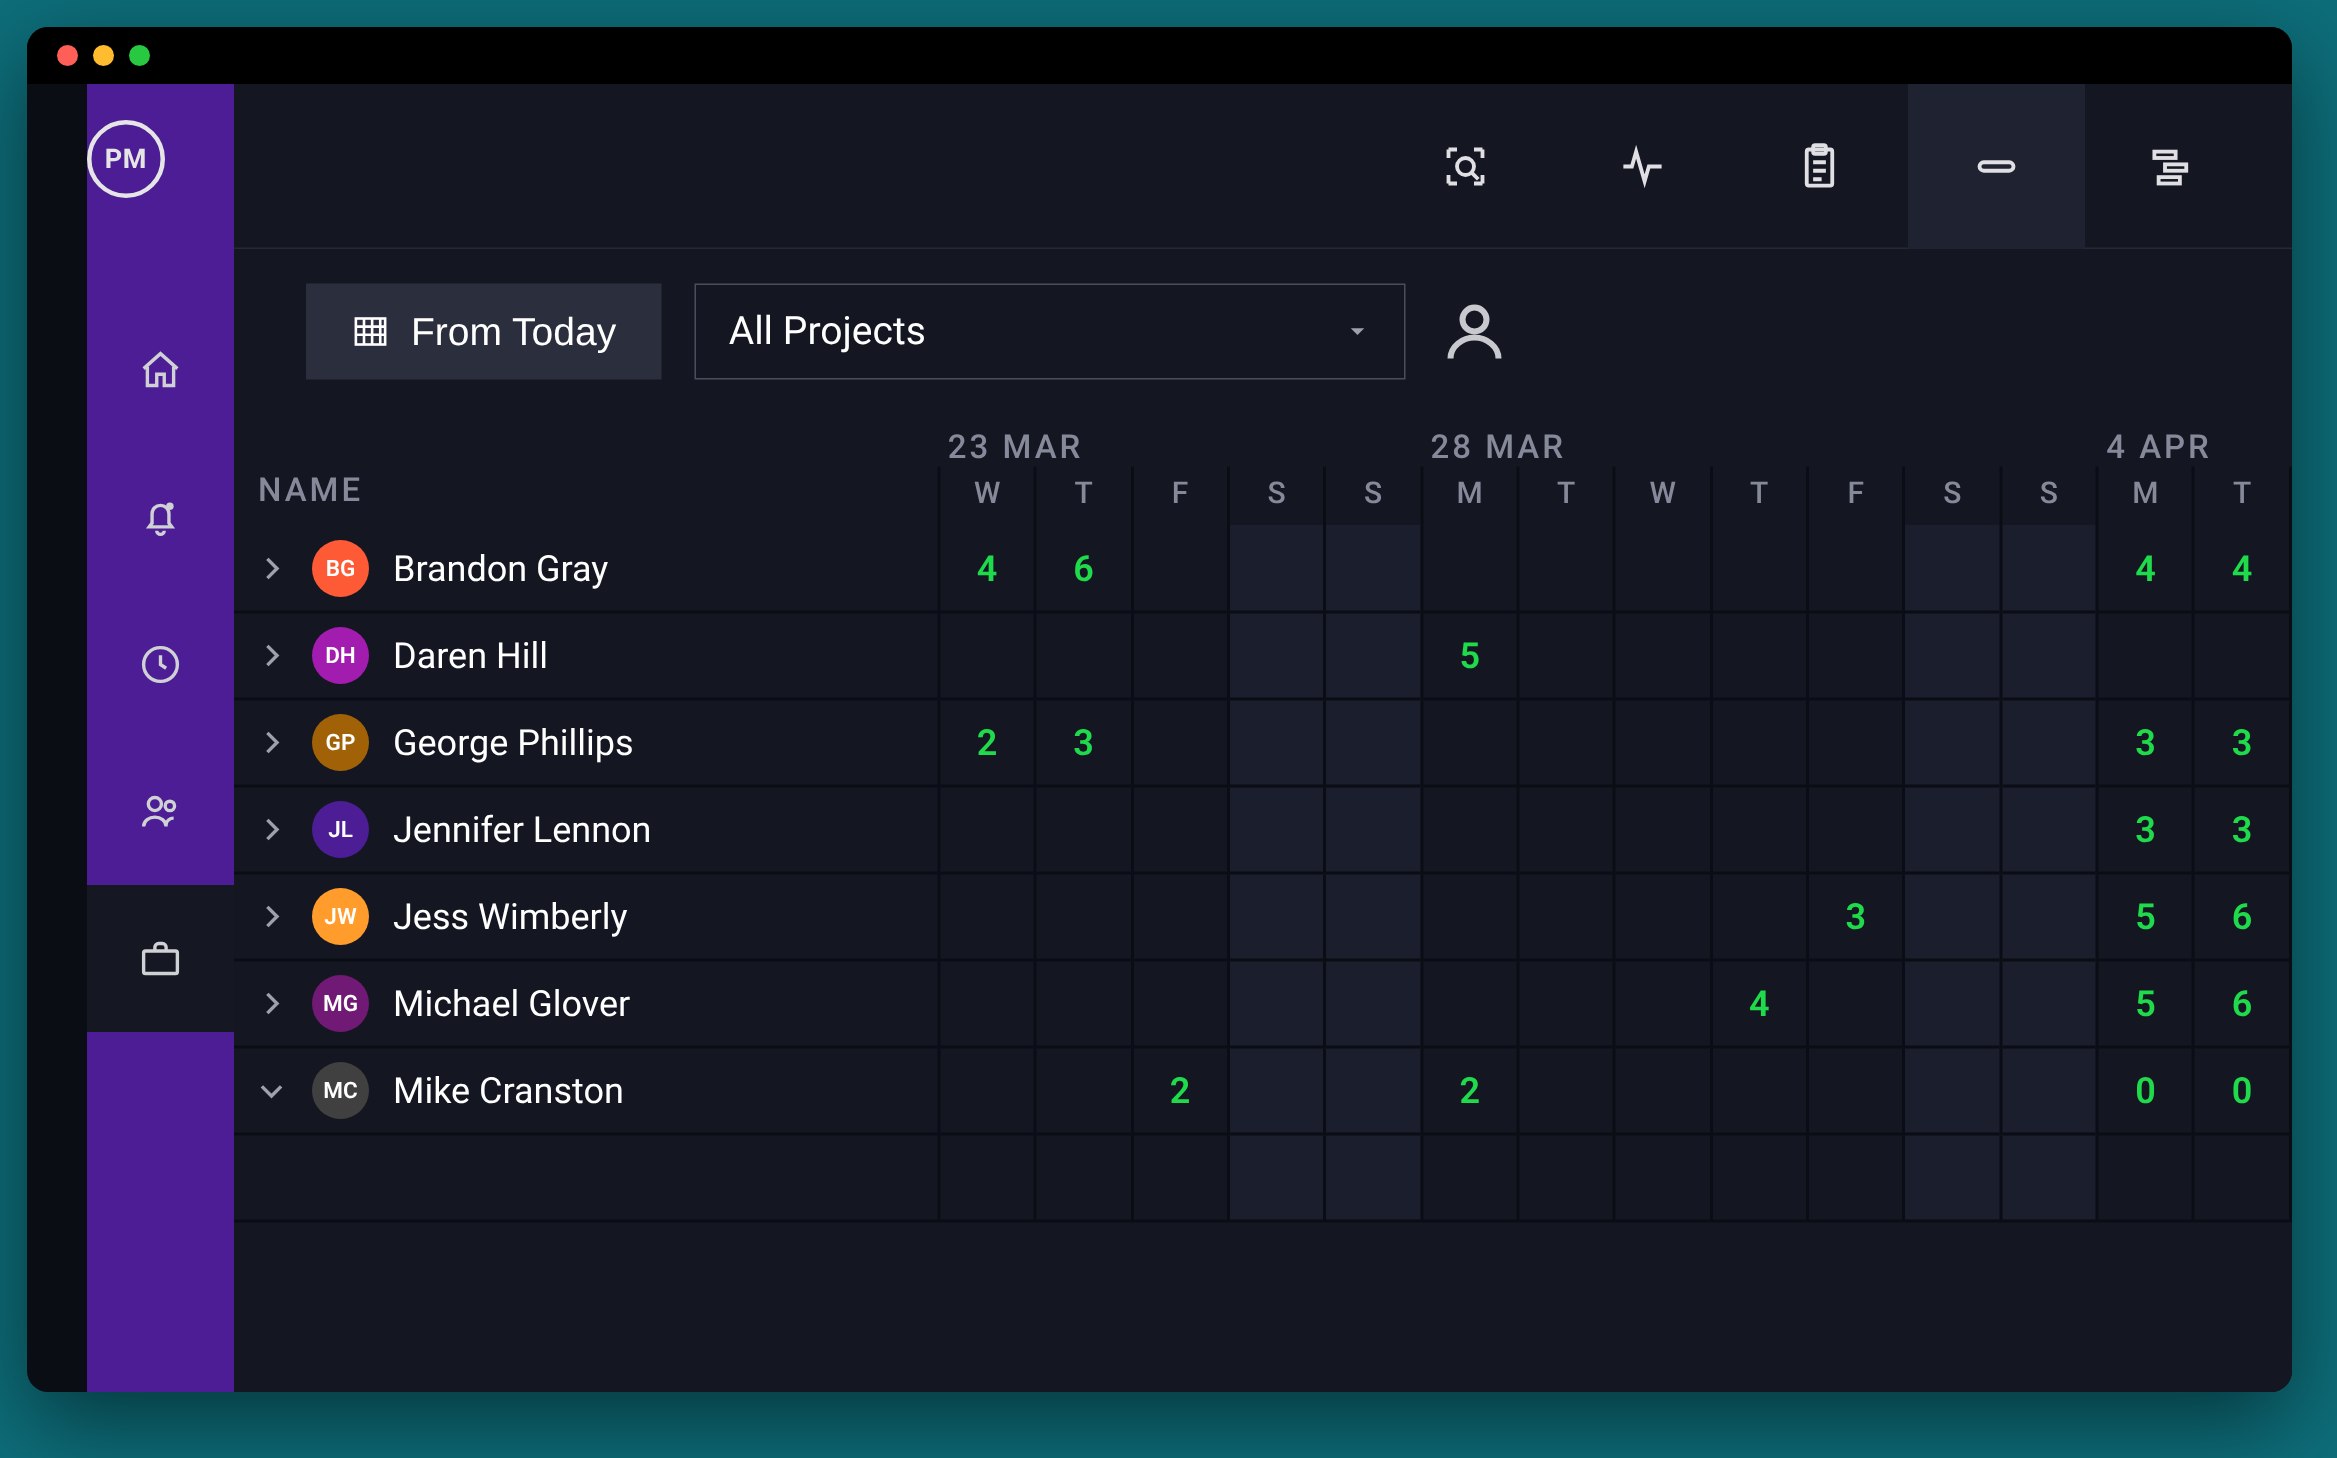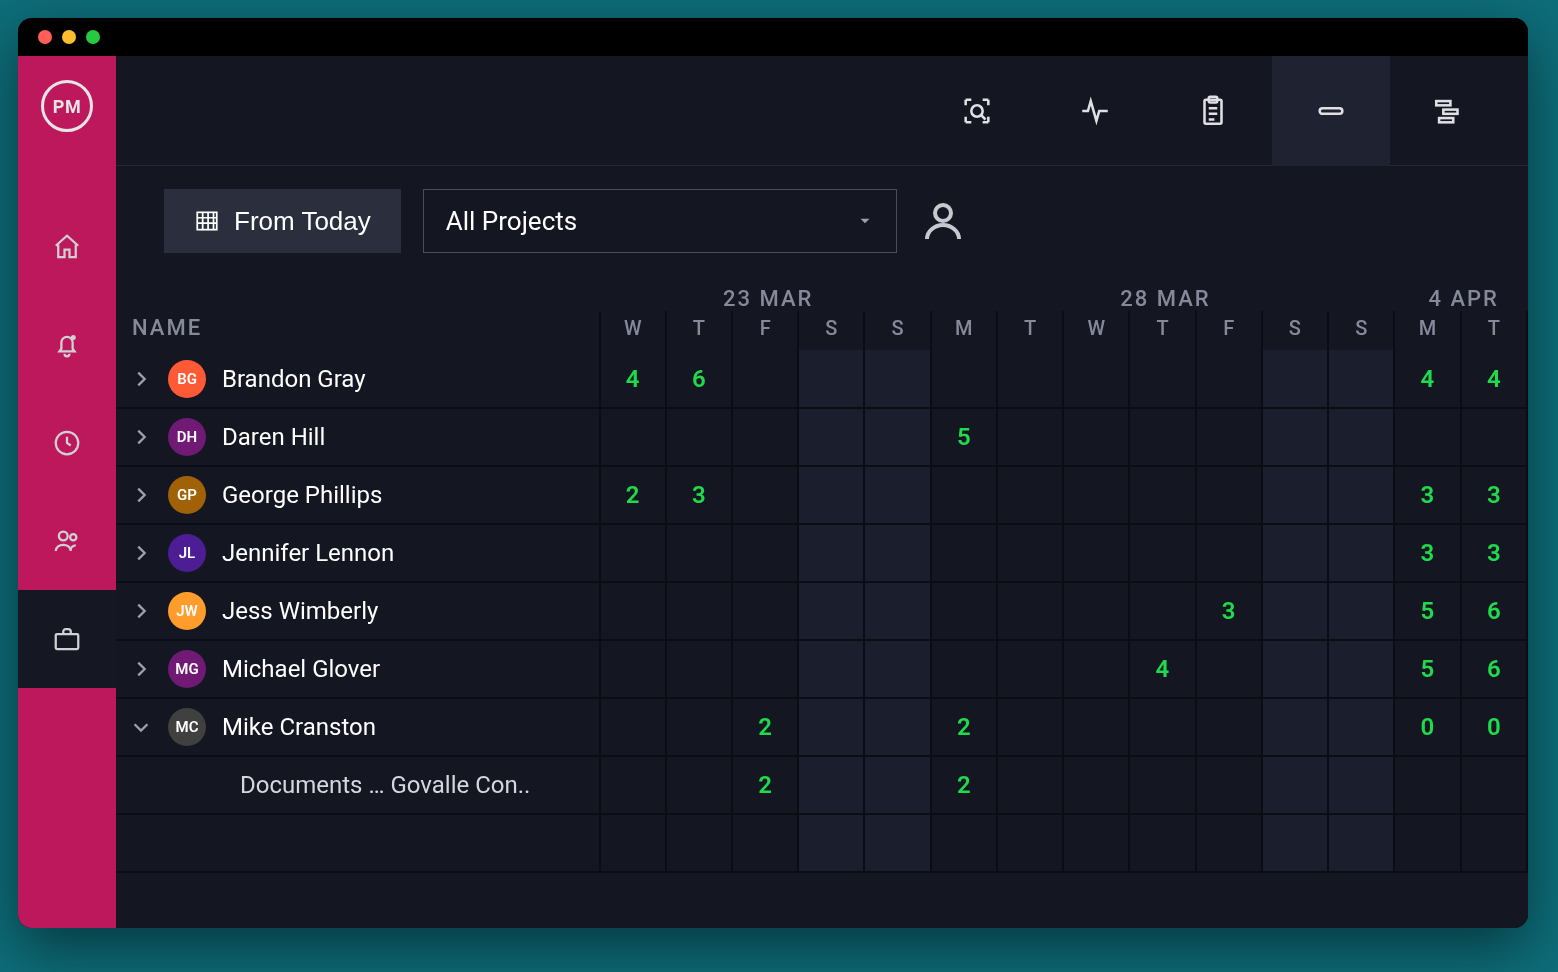--- a/index.html
+++ b/index.html
@@ -32,26 +32,27 @@
     gap: 10px;
   }
   .traffic-dot { width: 14px; height: 14px; border-radius: 50%; }
   .dot-red { background: #ff5f57; }
   .dot-yellow { background: #febc2e; }
   .dot-green { background: #28c840; }
 
   .body-row { flex: 1; display: flex; min-height: 0; }
   .leftnav {
     width: 98px;
-    background: #be185d;
+    background: #4c1d95;
     display: flex;
     flex-direction: column;
-    align-items: center;
+    align-items: flex-start;
     padding-top: 24px;
     gap: 0;
+    margin-left: 40px;
   }
   .nav-logo {
     width: 52px; height: 52px; border: 3px solid #e5e5e5; border-radius: 50%;
     display:flex; align-items:center; justify-content:center;
     color:#e5e5e5; font-weight:700; font-size:18px; letter-spacing:0.5px;
     margin-bottom: 66px;
   }
   .nav-item {
     width: 98px; height: 98px;
     display:flex; align-items:center; justify-content:center;
@@ -110,21 +111,21 @@
     border-right: 2px solid #0b0d14;
   }
   table.tl td.cell, table.tl th.daycol {
     text-align:center;
   }
   .name-col { width: 460px; }
   .day-col  { width: 63px; }
 
   thead tr.monthrow th {
     color:#86899a; font-size:22px; font-weight:500; letter-spacing:2px;
-    text-align:center; padding: 10px 0 0 6px; border:none; height:28px;
+    text-align:left; padding: 10px 0 0 6px; border:none; height:28px;
   }
   thead tr.dayrow th {
     color:#86899a; font-size:20px; font-weight:500; padding:4px 0 10px;
     border-right:2px solid #0b0d14; height:30px;
   }
   thead tr.dayrow th.name-head {
     color:#86899a; font-size:22px; letter-spacing:2px; text-align:left;
     padding-left:16px; border-right:2px solid #0b0d14;
   }
 
@@ -327,21 +328,21 @@
                 <td class="cell weekend"></td>
                 <td class="cell weekday">4</td>
                 <td class="cell weekday">4</td>
               </tr>
               <tr>
       <td class="namecell">
         <div class="name-inner">
           <span class="chev"><svg viewBox="0 0 24 24">
                         <path d="M9 5l7 7-7 7"></path>
                       </svg></span>
-          <span class="avatar" style="background:#701a75">DH</span>
+          <span class="avatar" style="background:#a21caf">DH</span>
           <span>Daren Hill</span>
         </div>
       </td>
                 <td class="cell weekday"></td>
                 <td class="cell weekday"></td>
                 <td class="cell weekday"></td>
                 <td class="cell weekend"></td>
                 <td class="cell weekend"></td>
                 <td class="cell weekday">5</td>
                 <td class="cell weekday"></td>
@@ -470,41 +471,20 @@
                 <td class="cell weekend"></td>
                 <td class="cell weekday">2</td>
                 <td class="cell weekday"></td>
                 <td class="cell weekday"></td>
                 <td class="cell weekday"></td>
                 <td class="cell weekday"></td>
                 <td class="cell weekend"></td>
                 <td class="cell weekend"></td>
                 <td class="cell weekday">0</td>
                 <td class="cell weekday">0</td>
-              </tr>
-              <tr>
-      <td class="namecell">
-        <div class="name-inner task">
-          <span>Documents …  Govalle Con..</span>
-        </div>
-      </td>
-                <td class="cell weekday"></td>
-                <td class="cell weekday"></td>
-                <td class="cell weekday">2</td>
-                <td class="cell weekend"></td>
-                <td class="cell weekend"></td>
-                <td class="cell weekday">2</td>
-                <td class="cell weekday"></td>
-                <td class="cell weekday"></td>
-                <td class="cell weekday"></td>
-                <td class="cell weekday"></td>
-                <td class="cell weekend"></td>
-                <td class="cell weekend"></td>
-                <td class="cell weekday"></td>
-                <td class="cell weekday"></td>
               </tr>
               <tr>
                 <td class="namecell"></td>
                 <td class="cell weekday"></td>
                 <td class="cell weekday"></td>
                 <td class="cell weekday"></td>
                 <td class="cell weekend"></td>
                 <td class="cell weekend"></td>
                 <td class="cell weekday"></td>
                 <td class="cell weekday"></td>

